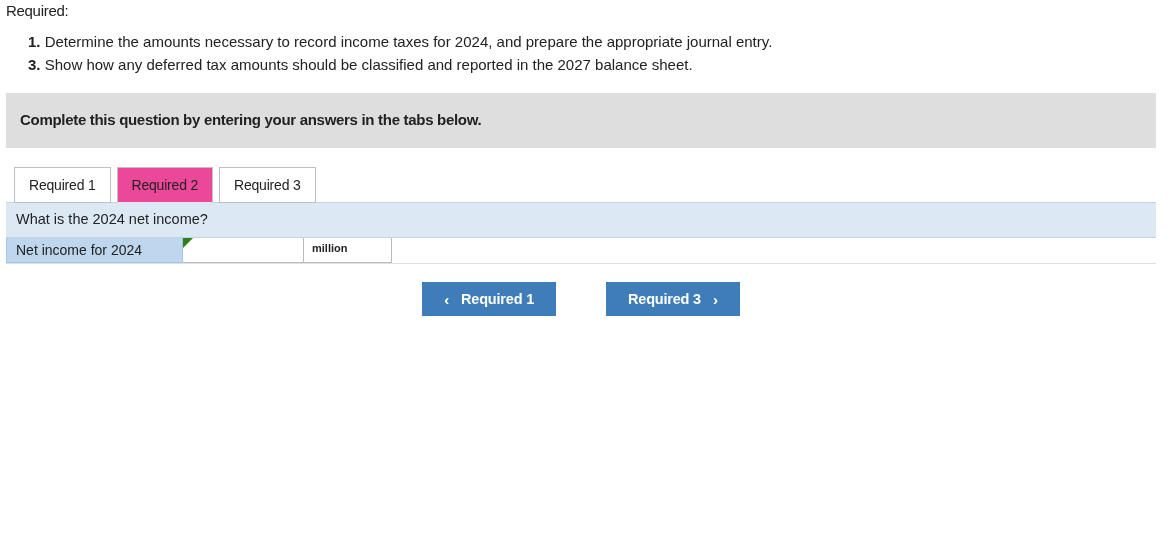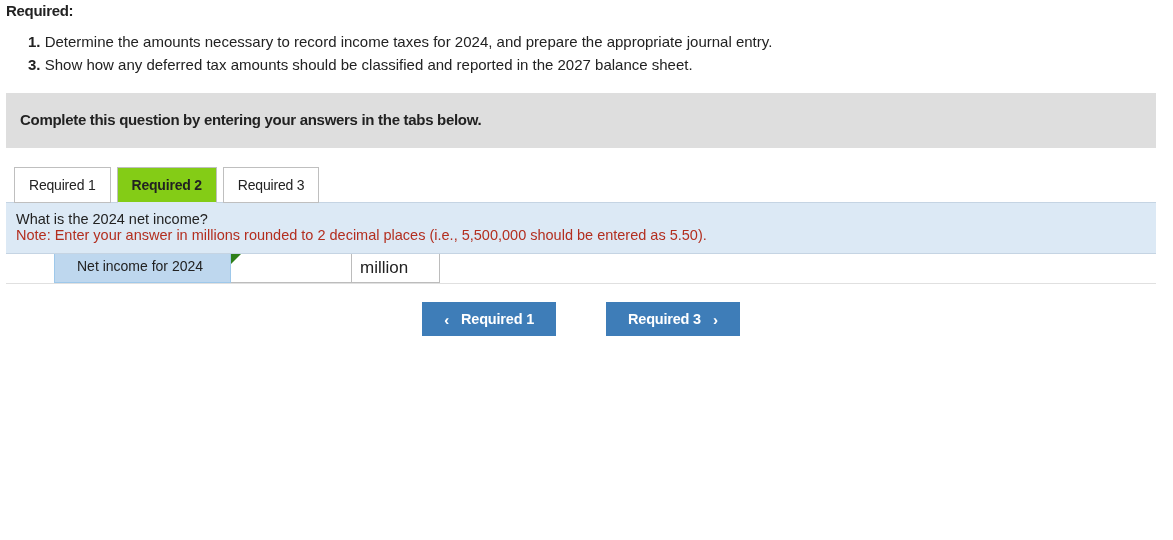--- a/index.html
+++ b/index.html
@@ -4,21 +4,21 @@
 <style>
   body {
     font-family: Verdana, Arial, sans-serif;
     font-size: 15px;
     color: #222;
     margin: 0;
     padding: 2px 6px 0 6px;
     background: #fff;
   }
   .required-heading {
-    font-weight: bold;
+    font-weight: normal;
     margin-bottom: 12px;
     letter-spacing: -0.3px;
   }
   ol.req-list {
     margin: 3px 0 18px 22px;
     padding: 0;
   }
   ol.req-list li {
     margin: 2px 0;
     line-height: 1.4;
@@ -48,22 +48,21 @@
     background: #fff;
     padding: 9px 14px 9px 14px;
     font-size: 14px;
     position: relative;
     top: 1px;
     cursor: pointer;
     letter-spacing: -0.2px;
   }
   .tab.active {
     border-bottom: 1px solid #dce9f5;
-    background: #84cc16;
-    font-weight: bold;
+    background: #ec4899;
   }
   .tab-content {
     border-top: 1px solid #c5d4e3;
     border-bottom: 1px solid #c5d4e3;
     background: #dce9f5;
     padding: 8px 10px 10px 10px;
   }
   .question-line {
     font-size: 14.5px;
   }
@@ -72,25 +71,24 @@
     font-size: 14.5px;
   }
   .answer-row {
     display: flex;
     border-bottom: 1px solid #e0e0e0;
   }
   .answer-cell-label {
     border: 1px solid #9ec8ea;
     border-top: none;
     background: #bed7ee;
-    padding: 4px 22px;
+    padding: 4px 9px;
     font-size: 14px;
     width: 177px;
     box-sizing: border-box;
-    margin-left: 48px;
   }
   .answer-cell-input {
     border-right: 1px solid #bcbcbc;
     border-bottom: 1px solid #bcbcbc;
     width: 121px;
     box-sizing: border-box;
     background: #fff;
     padding-left: 4px;
     display: flex;
     align-items: center;
@@ -110,24 +108,25 @@
     border: 0;
     outline: 0;
     font-size: 14px;
     background: transparent;
     padding: 2px 4px;
     box-sizing: border-box;
   }
   .answer-cell-unit {
     border-right: 1px solid #bcbcbc;
     border-bottom: 1px solid #bcbcbc;
-    font-size: 17px;
+    font-size: 11px;
     padding: 4px 8px;
     width: 88px;
     box-sizing: border-box;
+    font-weight: bold;
   }
   .nav-buttons {
     display: flex;
     justify-content: center;
     gap: 50px;
     padding: 18px 0 0 0;
   }
   .nav-btn {
     background: #3e7db8;
     color: #fff;
@@ -160,21 +159,20 @@
   <div class="instruction-bar">Complete this question by entering your answers in the tabs below.</div>
 
   <div class="tabs-row">
     <div class="tab">Required 1</div>
     <div class="tab active">Required 2</div>
     <div class="tab">Required 3</div>
   </div>
 
   <div class="tab-content">
     <div class="question-line">What is the 2024 net income?</div>
-    <div class="note-line">Note: Enter your answer in millions rounded to 2 decimal places (i.e., 5,500,000 should be entered as 5.50).</div>
   </div>
 
   <div class="answer-row">
     <div class="answer-cell-label">Net income for 2024</div>
     <div class="answer-cell-input">
       <input type="text" class="amount-input" value="" style="">
     </div>
     <div class="answer-cell-unit">million</div>
   </div>
 

